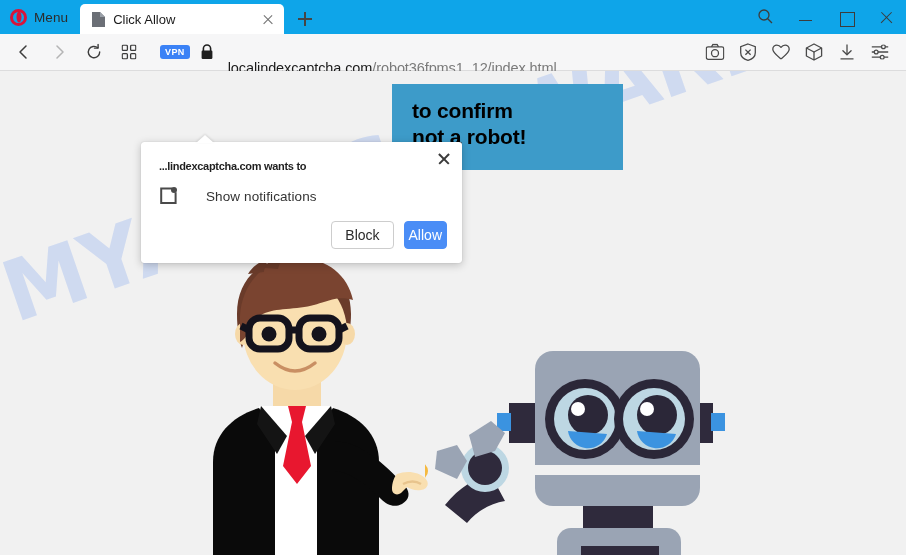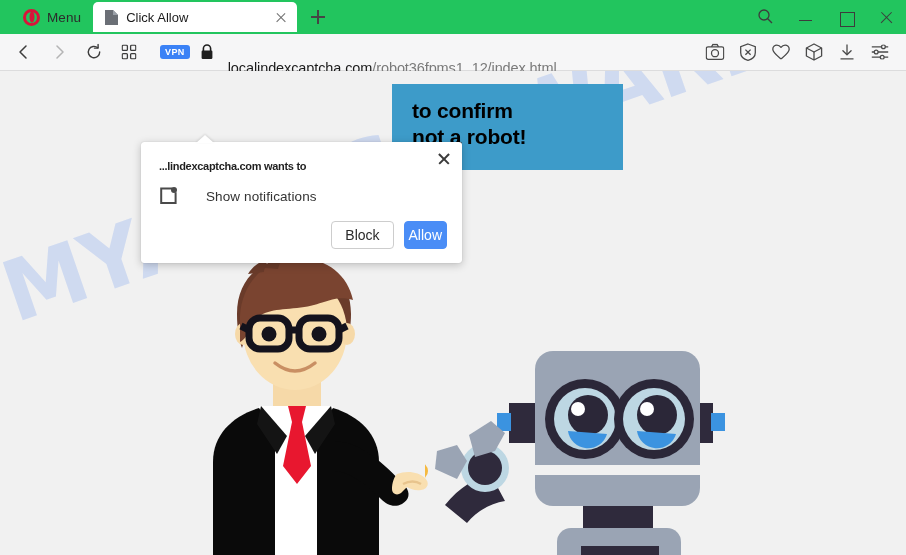--- a/index.html
+++ b/index.html
@@ -7,22 +7,22 @@
   body {
     font-family: "Liberation Sans", sans-serif;
     background:#efefef;
     -webkit-font-smoothing: antialiased;
   }
 
   
   .browser { width:906px; height:555px; position:relative; background:#f0f0f2; }
 
   .tabstrip {
-    height:34px; background:#22c55e; display:flex; align-items:center;
-    position:relative; border-bottom:0;padding-left:13px;
+    height:34px; background:#0ea5e9; display:flex; align-items:flex-end;
+    position:relative; border-bottom:0;
   }
   .menu-btn {
     display:flex; align-items:center; gap:7px;
     height:34px; padding:0 12px 0 10px; cursor:default;
   }
   .opera-logo {
     width:17px; height:17px; border-radius:50%;
     border:3.5px solid #d8143a; position:relative;
   }
   .opera-logo::after{

